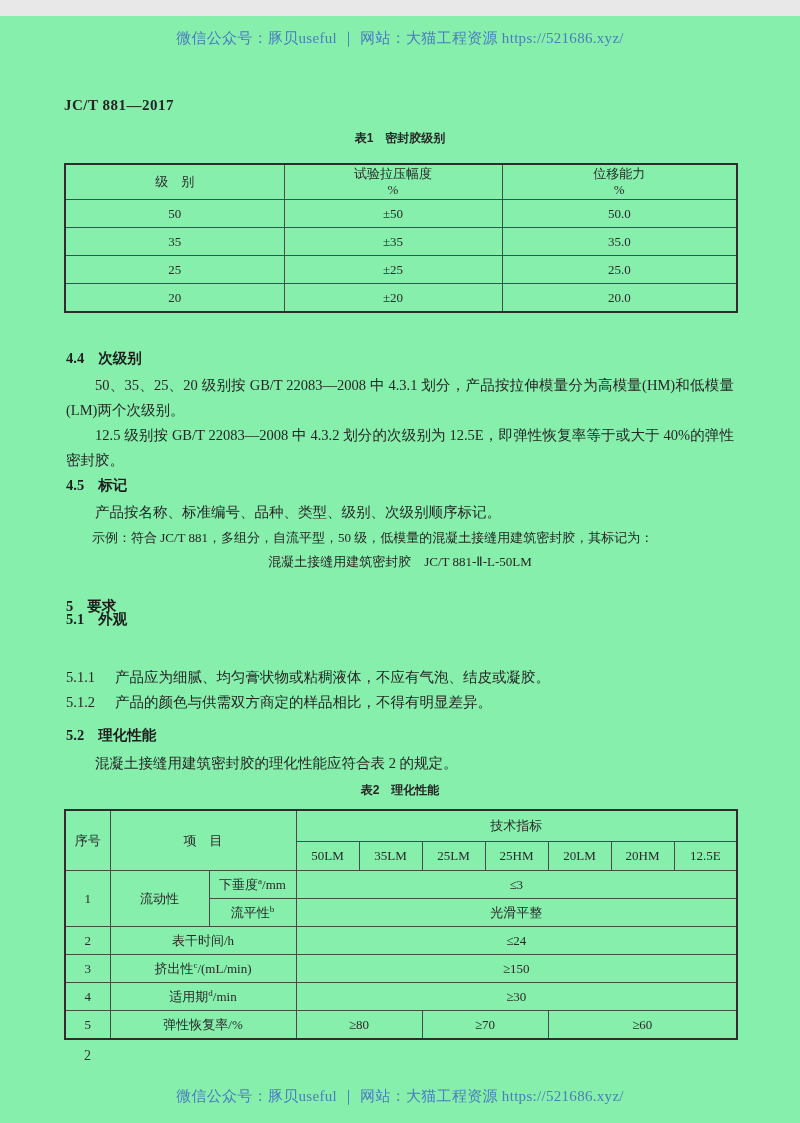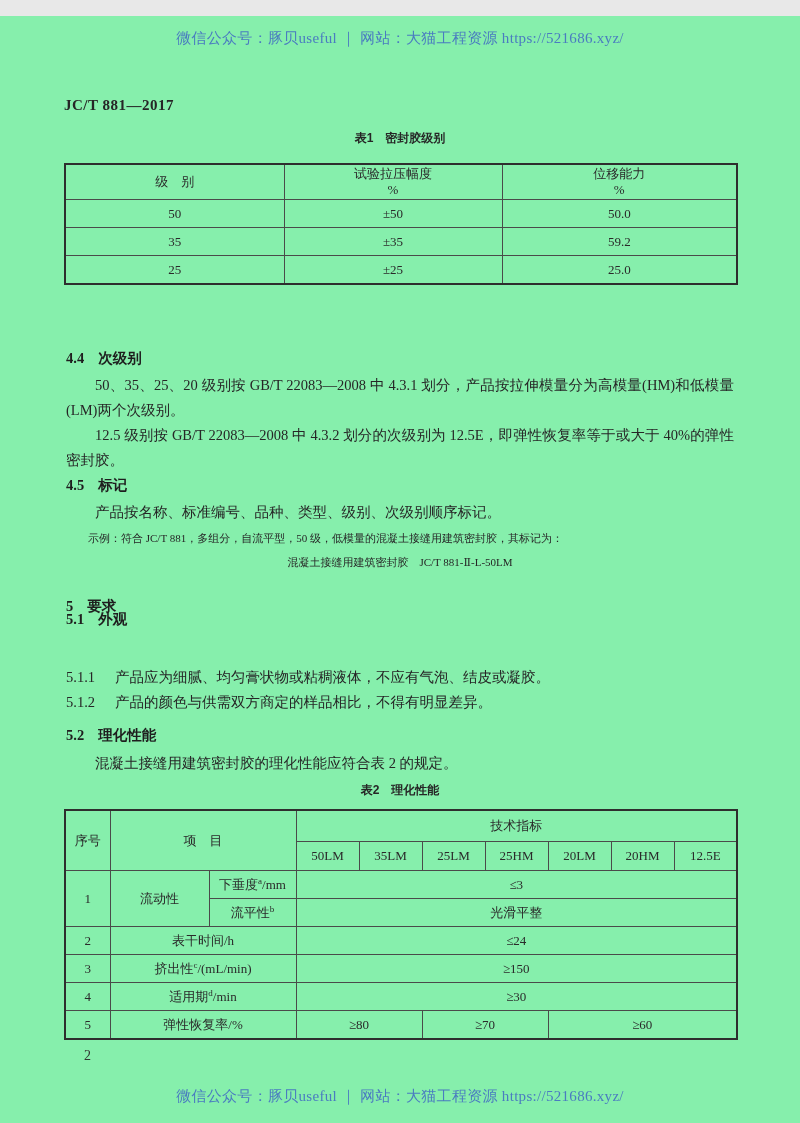--- a/index.html
+++ b/index.html
@@ -50,21 +50,21 @@
     font-family:Liberation Serif, serif;
     font-weight:bold;font-size:14.5px;color:#1e1e1e;
     display:flex;gap:14px;align-items:baseline;
   }
   .para{
     position:absolute;left:66px;width:668px;
     font-size:14.5px;line-height:25px;text-align:justify;color:#262626;
   }
   .indent{text-indent:2em;}
   .num-para{display:flex;gap:20px;text-align:right;}
-  .small{font-size:11px;line-height:22px;}
+  .small{font-size:13px;line-height:22px;font-family:Liberation Serif, serif;}
   .center{text-align:center;text-indent:0;}
   .page-num{
     position:absolute;top:1032px;left:84px;font-size:14px;color:#333;
   }
 </style>
 </head>
 <body>
 
 <div class="page">
 
@@ -95,26 +95,31 @@
       </td>
     </tr>
     <tr>
       <td>50</td>
       <td>±50</td>
       <td>50.0</td>
     </tr>
     <tr>
       <td>35</td>
       <td>±35</td>
-      <td>59.2</td>
+      <td>35.0</td>
     </tr>
     <tr>
       <td>25</td>
       <td>±25</td>
       <td>25.0</td>
+    </tr>
+    <tr>
+      <td>20</td>
+      <td>±20</td>
+      <td>20.0</td>
     </tr>
   </tbody>
     </table>
 
   <div class="heading" style="top:333px">
     <span>4.4</span>
     <span>次级别</span>
   </div>
   <div class="para indent" style="top:357px">50、35、25、20 级别按 GB/T 22083—2008 中 4.3.1 划分，产品按拉伸模量分为高模量(HM)和低模量(LM)两个次级别。</div>
   <div class="para indent" style="top:407px">12.5 级别按 GB/T 22083—2008 中 4.3.2 划分的次级别为 12.5E，即弹性恢复率等于或大于 40%的弹性密封胶。</div>

